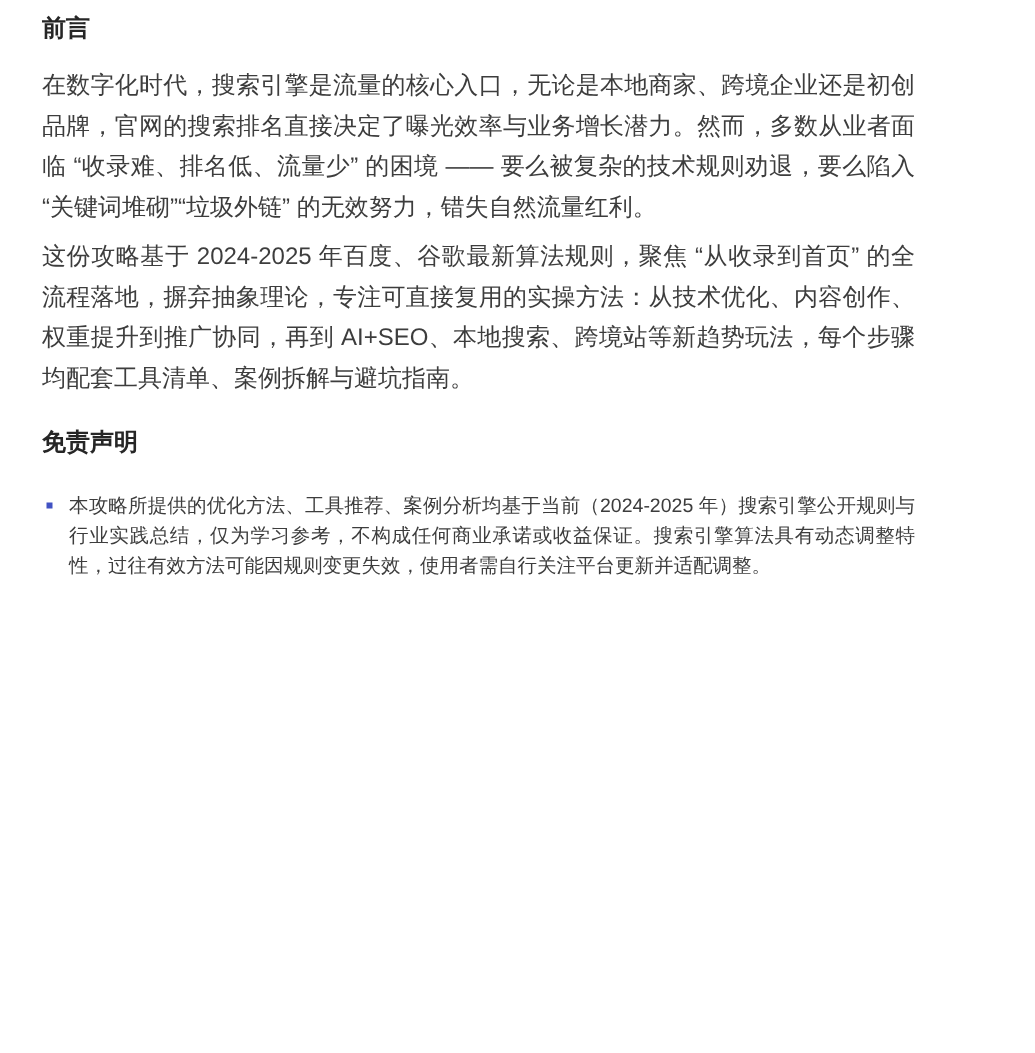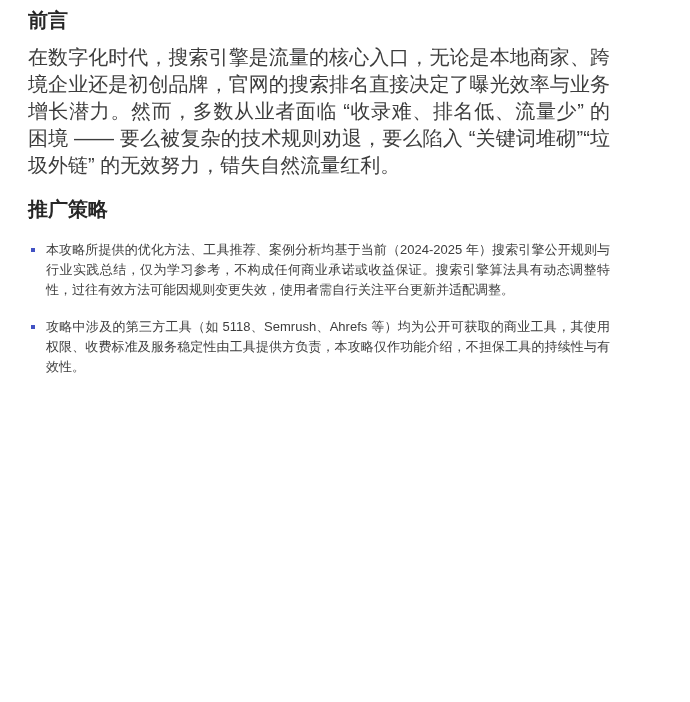--- a/index.html
+++ b/index.html
@@ -13,32 +13,32 @@
   body{
     width:690px;height:702px;
     background:var(--bg);
     font-family:"Liberation Sans","DejaVu Sans",sans-serif;
     overflow:hidden;
   }
   .doc{
     padding:6px 80px 0 28px;
   }
   h1.doc-heading, h2.doc-heading{
-    font-size:20px;
+    font-size:16px;
     line-height:28px;
     font-weight:bold;
     color:var(--heading);
     margin:0 0 10px 0;
   }
   h2.doc-heading{
     margin-top:16px;
     margin-bottom:8px;
   }
   p.doc-para{
-    font-size:20px;
+    font-size:16px;
     line-height:27px;
     margin:0 0 6px 0;
     color:var(--text);
     text-align:justify;
     text-justify:inter-ideograph;
   }
   ul.disclaimer-list{
     list-style:none;
     margin:0;
     padding:0;
@@ -64,28 +64,25 @@
 </style>
 </head>
 <body>
 
 <div class="doc">
 
   <h1 class="doc-heading">前言</h1>
 
   <p class="doc-para">在数字化时代，搜索引擎是流量的核心入口，无论是本地商家、跨境企业还是初创品牌，官网的搜索排名直接决定了曝光效率与业务增长潜力。然而，多数从业者面临 “收录难、排名低、流量少” 的困境 —— 要么被复杂的技术规则劝退，要么陷入 “关键词堆砌”“垃圾外链” 的无效努力，错失自然流量红利。</p>
 
+  <p class="doc-para">这份攻略基于 2024-2025 年百度、谷歌最新算法规则，聚焦 “从收录到首页” 的全流程落地，摒弃抽象理论，专注可直接复用的实操方法：从技术优化、内容创作、权重提升到推广协同，再到 AI+SEO、本地搜索、跨境站等新趋势玩法，每个步骤均配套工具清单、案例拆解与避坑指南。</p>
 
 
-  <h2 class="doc-heading">推广策略</h2>
+  <h2 class="doc-heading">免责声明</h2>
 
   <ul class="disclaimer-list">
     <li>
       <span class="bullet-marker"></span>
       <span>本攻略所提供的优化方法、工具推荐、案例分析均基于当前（2024-2025 年）搜索引擎公开规则与行业实践总结，仅为学习参考，不构成任何商业承诺或收益保证。搜索引擎算法具有动态调整特性，过往有效方法可能因规则变更失效，使用者需自行关注平台更新并适配调整。</span>
     </li>
-    <li>
-      <span class="bullet-marker"></span>
-      <span>攻略中涉及的第三方工具（如 5118、Semrush、Ahrefs 等）均为公开可获取的商业工具，其使用权限、收费标准及服务稳定性由工具提供方负责，本攻略仅作功能介绍，不担保工具的持续性与有效性。</span>
-    </li>
   </ul>
 
 </div>
 
 </body></html>

